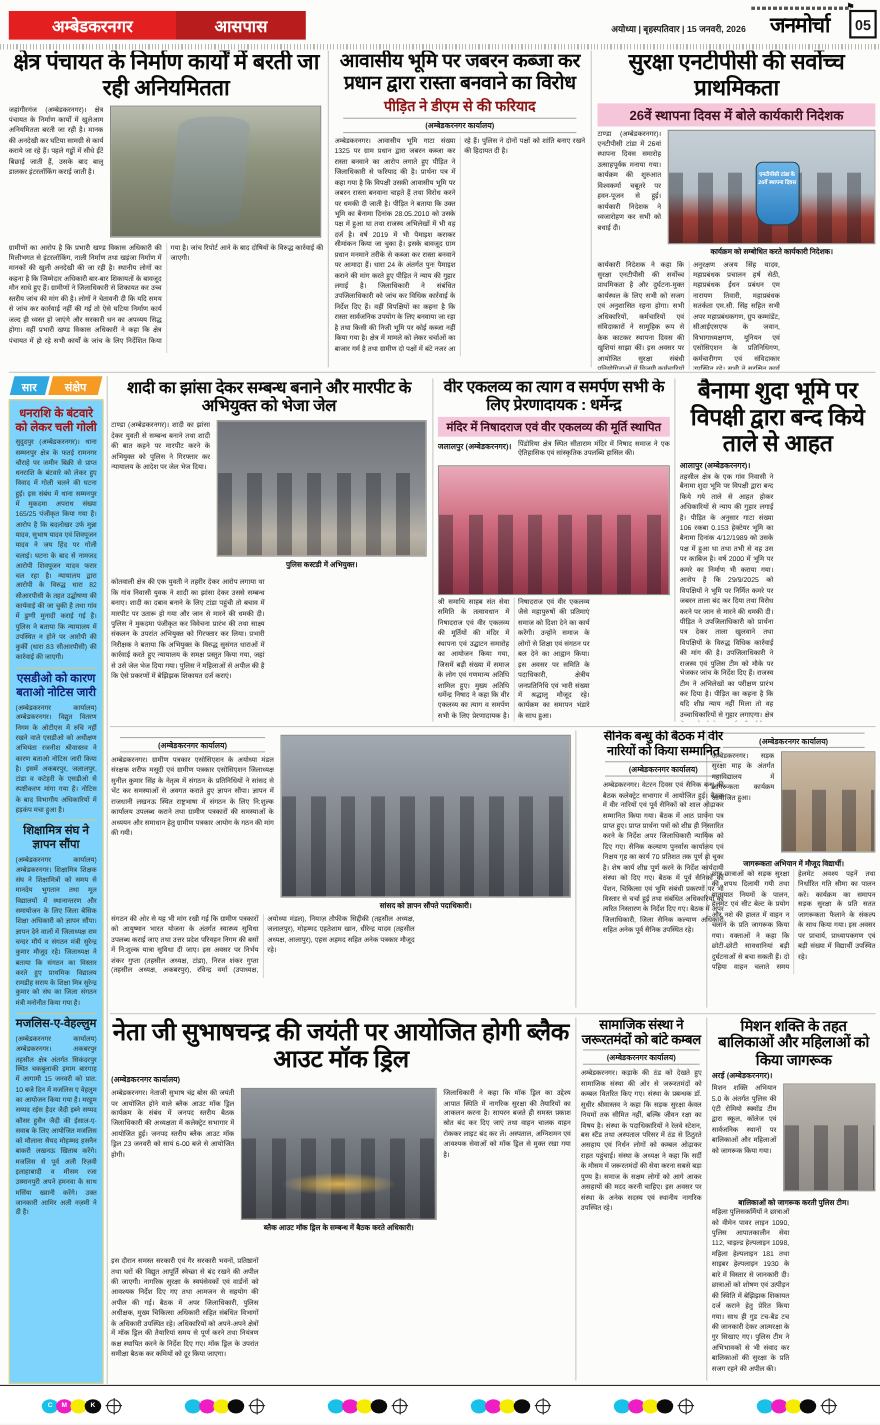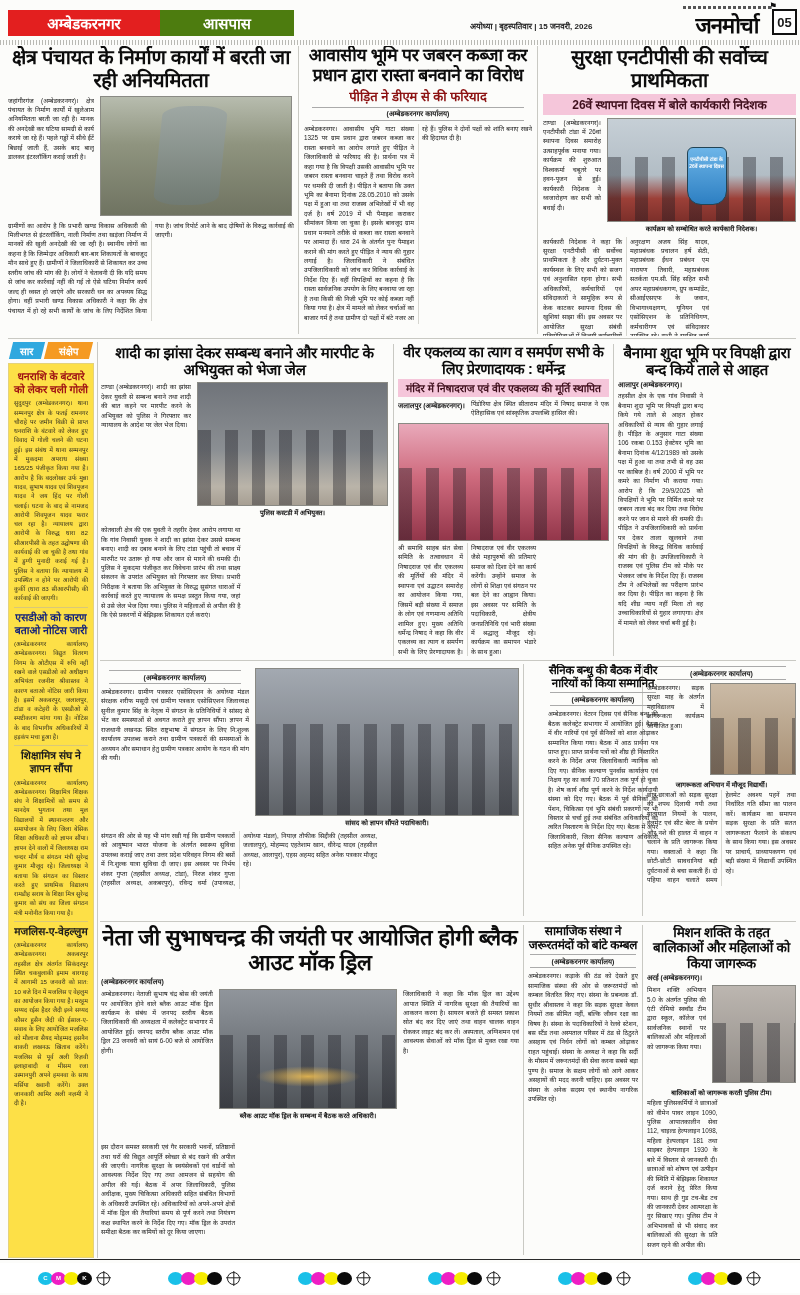--- a/index.html
+++ b/index.html
@@ -4,26 +4,26 @@
 <style>
   * { box-sizing: border-box; margin: 0; padding: 0; }
   html,body { width:800px; }
   body { font-family:"Liberation Sans","DejaVu Sans",sans-serif; background:#e9e9e6; }
   .page { position:relative; width:800px; height:1295px; background:#fcfcfa; overflow:hidden; color:#1a1a1a; }
 
   
   .badge { position:absolute; top:10px; height:26px; display:flex; align-items:center; justify-content:center;
            color:#fff; font-weight:800; font-size:15px; }
   .edition { left:8px; width:152px; background:#e31f1f; }
-  .section { left:160px; width:134px; background:#4d7c0f; }
-  .dateline { position:absolute; left:470px; top:20px; width:208px; text-align:left; font-size:8px; font-weight:700; color:#222; }
+  .section { left:160px; width:118px; background:#b91c1c; }
+  .dateline { position:absolute; left:470px; top:20px; width:208px; text-align:right; font-size:8px; font-weight:700; color:#222; }
   .tagline-bar { position:absolute; left:683px; top:6px; width:90px; height:3px;
                  background:repeating-linear-gradient(90deg,#555 0 3px,transparent 3px 5px); }
   .masthead { position:absolute; left:680px; top:9px; width:94px; text-align:center;
-              font-size:22px; font-weight:900; letter-spacing:-1px; color:#0a0a0a;font-family:Liberation Serif, serif; }
+              font-size:19px; font-weight:900; letter-spacing:-1px; color:#0a0a0a;font-family:Liberation Serif, serif; }
   .pagebox { position:absolute; left:772px; top:9px; width:25px; height:26px; border:2px solid #111;
              display:flex; align-items:center; justify-content:center; font-size:13px; font-weight:800; background:#fff; }
   .pageflag { position:absolute; left:769px; top:1px; font-size:9px; color:#111; }
   .hatch { position:absolute; left:0; top:40px; width:800px; height:5px;
            background:repeating-linear-gradient(90deg,#b9b9b4 0 1px,transparent 1px 3px); }
 
   
   .vrule { position:absolute; width:1px; background:#c9c9c3; }
   .hrule { position:absolute; height:1px; background:#c9c9c3; }
   .blackline { position:absolute; left:0; top:1259px; width:800px; height:1px; background:#2a2a2a; }
@@ -65,21 +65,21 @@
   .ph-l { background:linear-gradient(180deg,#bcb6b0 0%,#918c87 100%); }
 
   
   .sidebar { position:absolute; left:8px; top:342px; width:86px; height:916px; }
   .tabs { display:flex; height:17px; }
   .tab { display:flex; align-items:center; justify-content:center; color:#fff; font-weight:800; font-size:10px;
          transform:skewX(-14deg); margin-right:3px; }
   .tab-inner { transform:skewX(14deg); }
   .tab.blue { background:#2fa8df; width:34px; margin-left:3px; }
   .tab.orange { background:#f59a22; width:48px; }
-  .sidepanel { position:absolute; left:0; top:21px; width:86px; height:895px; background:#fde047;
+  .sidepanel { position:absolute; left:0; top:21px; width:86px; height:895px; background:#7dd3fc;
                border:1px solid #e4d27a; padding:3px 5px; }
   .s-title { font-size:10.5px; font-weight:800; text-align:center; line-height:1.25; margin:3px 0 2px; }
   .s-body { font-size:6.2px; line-height:1.5; text-align:justify; color:#332f1d; overflow:hidden; }
   .s-sep { height:1px; background:#d9c878; margin:4px 0 2px; }
 
   
   .regbar { position:absolute; left:0; top:1263px; width:800px; height:30px; background:#fff;
             display:flex; align-items:center; justify-content:space-around; padding:0 10px; }
   .reggroup { display:flex; align-items:center; }
   .dot { width:15px; height:13px; border-radius:50%; margin-left:-2px;
@@ -198,21 +198,21 @@
       <div class="byline left">जलालपुर (अम्बेडकरनगर)।</div>
       <div class="lead" style="flex:1;height:22px">पिंडोरिया क्षेत्र स्थित सीताराम मंदिर में निषाद समाज ने एक ऐतिहासिक एवं सांस्कृतिक उपलब्धि हासिल की।</div>
     </div>
     <figure class="photo ph-e" style="width:100%;height:118px;margin:2px 0">
       <div class="figs"></div>
     </figure>
     <div class="bd" style="height:118px;column-count:3">श्री समाधि साहब संत सेवा समिति के तत्वावधान में निषादराज एवं वीर एकलव्य की मूर्तियों की मंदिर में स्थापना एवं उद्घाटन समारोह का आयोजन किया गया, जिसमें बड़ी संख्या में समाज के लोग एवं गणमान्य अतिथि शामिल हुए। मुख्य अतिथि धर्मेन्द्र निषाद ने कहा कि वीर एकलव्य का त्याग व समर्पण सभी के लिए प्रेरणादायक है। निषादराज एवं वीर एकलव्य जैसे महापुरुषों की प्रतिमाएं समाज को दिशा देने का कार्य करेंगी। उन्होंने समाज के लोगों से शिक्षा एवं संगठन पर बल देने का आह्वान किया। इस अवसर पर समिति के पदाधिकारी, क्षेत्रीय जनप्रतिनिधि एवं भारी संख्या में श्रद्धालु मौजूद रहे। कार्यक्रम का समापन भंडारे के साथ हुआ।</div>
   </section>
 
   <section class="art" style="left:618px;top:344px;width:178px;height:312px">
-    <h2 class="hl" style="font-size:15px">बैनामा शुदा भूमि पर विपक्षी द्वारा बन्द किये ताले से आहत</h2>
+    <h2 class="hl" style="font-size:21px">बैनामा शुदा भूमि पर विपक्षी द्वारा बन्द किये ताले से आहत</h2>
     <div class="byline left">आलापुर (अम्बेडकरनगर)।</div>
     <div class="bd" style="height:258px;column-count:2">तहसील क्षेत्र के एक गांव निवासी ने बैनामा शुदा भूमि पर विपक्षी द्वारा बन्द किये गये ताले से आहत होकर अधिकारियों से न्याय की गुहार लगाई है। पीड़ित के अनुसार गाटा संख्या 106 रकबा 0.153 हेक्टेयर भूमि का बैनामा दिनांक 4/12/1989 को उसके पक्ष में हुआ था तथा तभी से वह उस पर काबिज है। वर्ष 2000 में भूमि पर कमरे का निर्माण भी कराया गया। आरोप है कि 29/9/2025 को विपक्षियों ने भूमि पर निर्मित कमरे पर जबरन ताला बंद कर दिया तथा विरोध करने पर जान से मारने की धमकी दी। पीड़ित ने उपजिलाधिकारी को प्रार्थना पत्र देकर ताला खुलवाने तथा विपक्षियों के विरुद्ध विधिक कार्रवाई की मांग की है। उपजिलाधिकारी ने राजस्व एवं पुलिस टीम को मौके पर भेजकर जांच के निर्देश दिए हैं। राजस्व टीम ने अभिलेखों का परीक्षण प्रारंभ कर दिया है। पीड़ित का कहना है कि यदि शीघ्र न्याय नहीं मिला तो वह उच्चाधिकारियों से गुहार लगाएगा। क्षेत्र में मामले को लेकर चर्चा बनी हुई है।</div>
   </section>
 
   <section class="art" style="left:101px;top:664px;width:418px;height:252px">
     <div class="row" style="margin-top:4px">
       <div style="width:148px">
         <div class="byline rules">(अम्बेडकरनगर कार्यालय)</div>
         <div class="lead" style="height:138px">अम्बेडकरनगर। ग्रामीण पत्रकार एसोसिएशन के अयोध्या मंडल संरक्षक शरीफ मसूदी एवं ग्रामीण पत्रकार एसोसिएशन जिलाध्यक्ष सुनील कुमार सिंह के नेतृत्व में संगठन के प्रतिनिधियों ने सांसद से भेंट कर समस्याओं से अवगत कराते हुए ज्ञापन सौंपा। ज्ञापन में राजधानी लखनऊ स्थित राष्ट्रभाषा में संगठन के लिए नि:शुल्क कार्यालय उपलब्ध कराने तथा ग्रामीण पत्रकारों की समस्याओं के अध्ययन और समाधान हेतु ग्रामीण पत्रकार आयोग के गठन की मांग की गयी।</div>
       </div>

